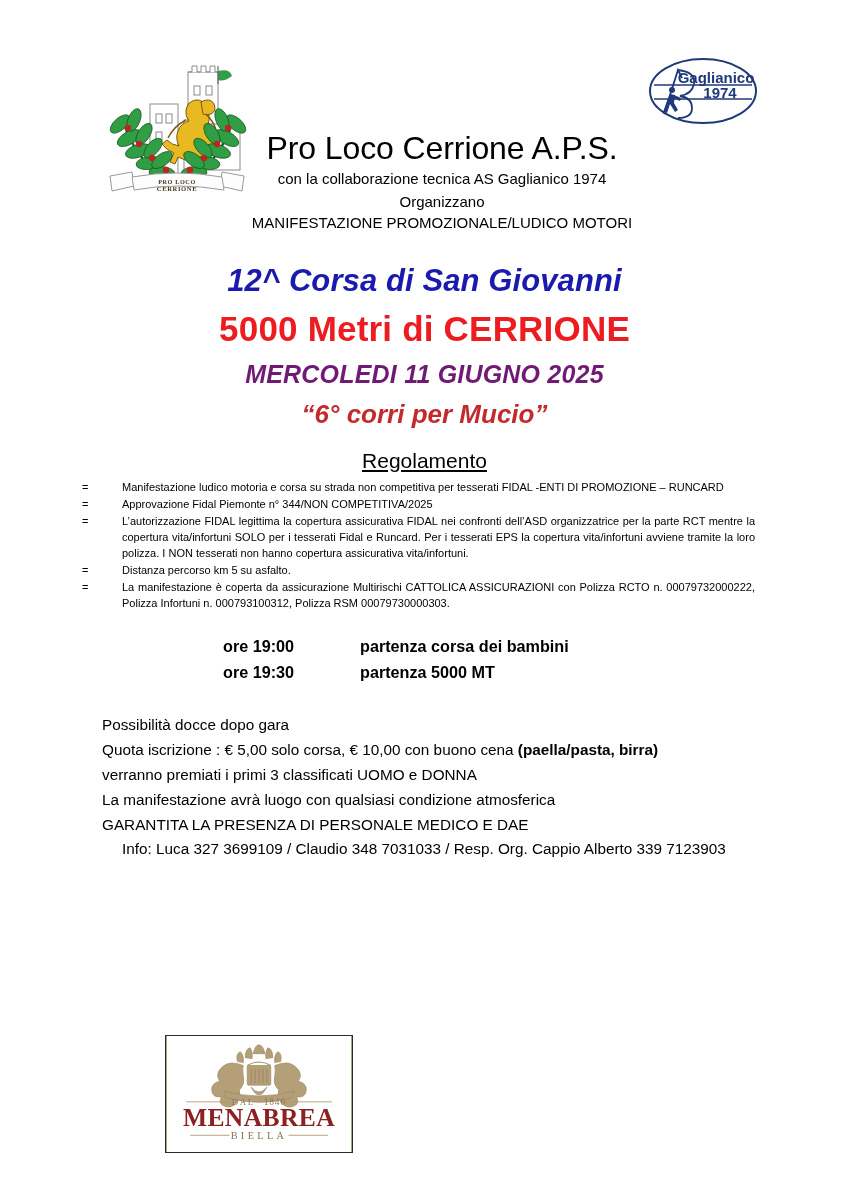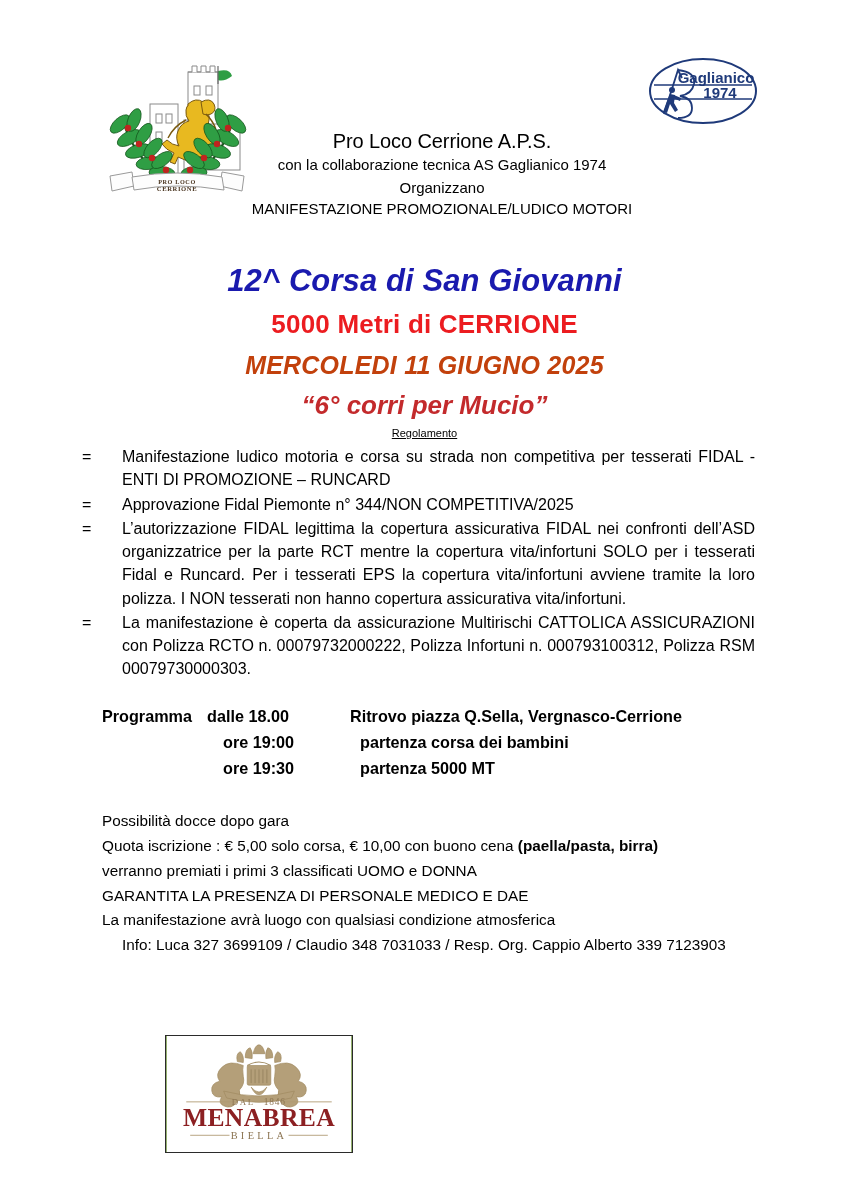--- a/index.html
+++ b/index.html
@@ -28,21 +28,21 @@
     height: 150px;
   }
   .org-block {
     position: absolute;
     left: 232px;
     top: 130px;
     width: 420px;
     text-align: center;
   }
   .org-title {
-    font-size: 20px;
+    font-size: 32px;
     line-height: 1.16;
     letter-spacing: -0.1px;
     white-space: nowrap;
   }
   .org-sub {
     font-size: 15px;
     margin-top: 3px;
     white-space: nowrap;
   }
   .org-organizzano {
@@ -75,49 +75,49 @@
   .t-sangio {
     color: #1a1aae;
     font-weight: bold;
     font-style: italic;
     font-size: 31px;
     letter-spacing: 0.1px;
   }
   .t-main {
     color: #ec1c20;
     font-weight: bold;
-    font-size: 26px;
+    font-size: 35px;
     margin-top: 10px;
     letter-spacing: 0.2px;
   }
   .t-date {
-    color: #c2410c;
+    color: #701a75;
     font-weight: bold;
     font-style: italic;
     font-size: 25px;
     margin-top: 11px;
     letter-spacing: 0.2px;
   }
   .t-quote {
     color: #c32a2c;
     font-weight: bold;
     font-style: italic;
     font-size: 26px;
     margin-top: 10px;
   }
   .t-regolamento {
-    font-size: 11px;
-    margin-top: 6px;
+    font-size: 21px;
+    margin-top: 19px;
   }
   .t-regolamento span { text-decoration: underline; }
 
   
   .doc-body {
     margin: 6px 94px 0 102px;
-    font-size: 16px;
+    font-size: 11px;
     line-height: 1.455;
   }
   .rule {
     margin: 0;
     text-align: justify;
     text-indent: -20px;
     padding-left: 20px;
   }
   .rule + .rule { margin-top: 1px; }
   .rule .eq { display: inline-block; width: 20px; }
@@ -280,47 +280,43 @@
   <div class="t-quote">“6° corri per Mucio”</div>
   <div class="t-regolamento">
     <span>Regolamento</span>
   </div>
 </div>
 
 <div class="doc-body">
   <p class="rule"><span class="eq">=</span><span>Manifestazione ludico motoria e corsa su strada non competitiva per tesserati FIDAL -ENTI DI PROMOZIONE – RUNCARD</span></p>
   <p class="rule rule-nojust"><span class="eq">=</span><span>Approvazione Fidal Piemonte n° 344/NON COMPETITIVA/2025</span></p>
   <p class="rule"><span class="eq">=</span><span>L’autorizzazione FIDAL legittima la copertura assicurativa FIDAL nei confronti dell’ASD organizzatrice per la parte RCT mentre la copertura vita/infortuni SOLO per i tesserati Fidal e Runcard. Per i tesserati EPS la copertura vita/infortuni avviene tramite la loro polizza. I NON tesserati non hanno copertura assicurativa vita/infortuni.</span></p>
+  <p class="rule rule-nojust"><span class="eq">=</span><span>Distanza percorso km 5 su asfalto.</span></p>
   <p class="rule"><span class="eq">=</span><span>La manifestazione è coperta da assicurazione Multirischi CATTOLICA ASSICURAZIONI con Polizza RCTO n. 00079732000222, Polizza Infortuni n. 000793100312, Polizza RSM 00079730000303.</span></p>
 </div>
 
 <div class="programma">
-  <div class="prog-row">
-    <div class="prog-c1">Programma</div>
-    <div class="prog-c2">dalle 18.00</div>
-    <div class="prog-c3">Ritrovo piazza Q.Sella, Vergnasco-Cerrione</div>
-  </div>
   <div class="prog-row indent">
     <div class="prog-c1"></div>
     <div class="prog-c2" style="padding-left:16px">ore  19:00</div>
     <div class="prog-c3" style="padding-left:10px">partenza corsa dei bambini</div>
   </div>
   <div class="prog-row indent">
     <div class="prog-c1"></div>
     <div class="prog-c2" style="padding-left:16px">ore  19:30</div>
     <div class="prog-c3" style="padding-left:10px">partenza  5000 MT</div>
   </div>
 </div>
 
 <div class="notes">
   <div>Possibilità docce dopo gara</div>
   <div><span>Quota iscrizione : € 5,00 solo corsa, € 10,00 con buono cena </span><span class="b">(paella/pasta, birra)</span></div>
   <div>verranno premiati i primi 3 classificati UOMO e DONNA</div>
+  <div>La manifestazione avrà luogo con qualsiasi condizione atmosferica</div>
   <div>GARANTITA LA PRESENZA DI PERSONALE MEDICO E DAE</div>
-  <div>La manifestazione avrà luogo con qualsiasi condizione atmosferica</div>
   <div class="info">Info: Luca 327 3699109 / Claudio 348 7031033 / Resp. Org. Cappio Alberto 339 7123903</div>
 </div>
 
 <div class="menabrea-wrap">
   <svg viewBox="0 0 188 118" width="100%" height="100%">
     <rect x="0" y="0" width="188" height="118" fill="#ffffff"></rect>
 
     <g fill="#b09a72" stroke="#9c8559" stroke-width="0.7" opacity="0.95">
 
       <path d="M88 18 q2 -9 6 -9 q4 0 6 9 z"></path>

